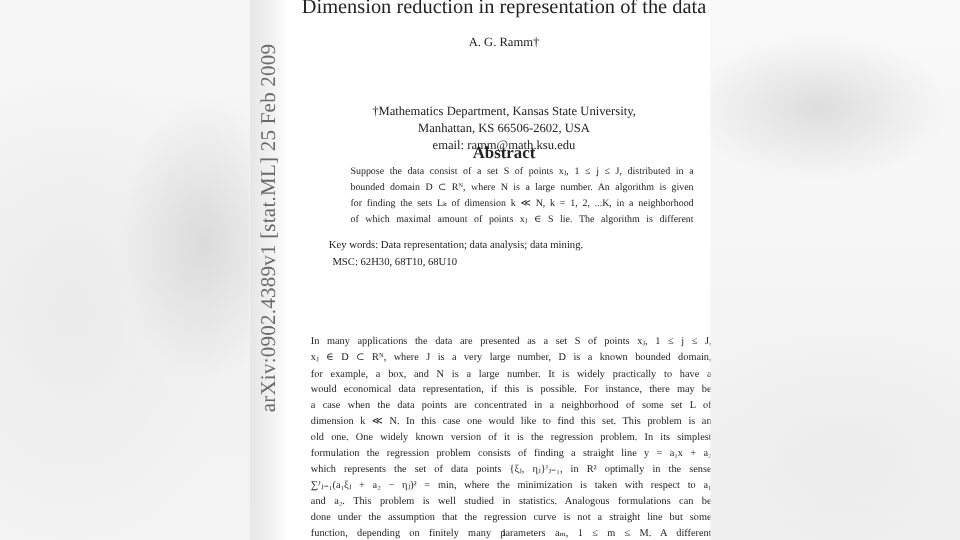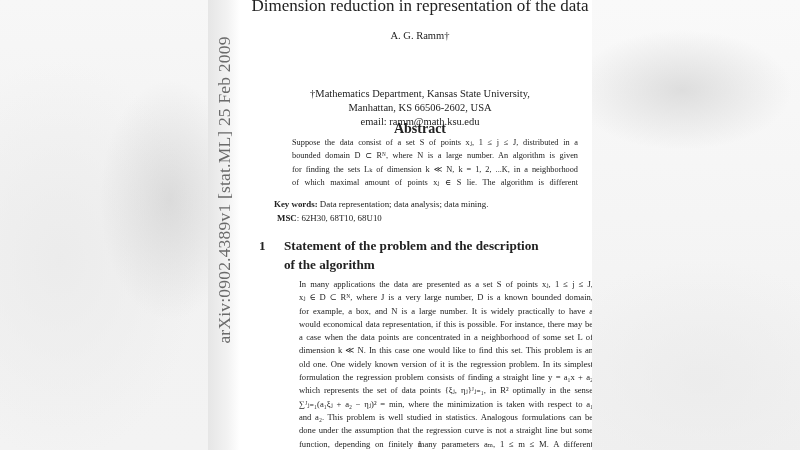--- a/index.html
+++ b/index.html
@@ -101,21 +101,21 @@
       text-align-last: left;
     }
     .keywords {
       position: absolute;
       left: 66px;
       top: 198px;
       font-size: 8.9px;
       line-height: 13.5px;
       white-space: nowrap;
     }
-    .keywords b { font-weight: bold; }
+    .keywords b { font-weight: normal; }
     .section-heading {
       position: absolute;
       left: 51px;
       top: 236px;
       width: 340px;
       font-size: 13.2px;
       font-weight: bold;
       line-height: 19px;
       white-space: nowrap;
     }
@@ -134,21 +134,20 @@
       font-size: 8.6px;
       line-height: 13.3px;
     }
     .body-text .ln {
       display: block;
       height: 13.3px;
       text-align: justify;
       text-align-last: justify;
       white-space: nowrap;
       overflow: hidden;
-      margin-left: 40px;
     }
     .body-text .ln-last {
       text-align-last: justify;
     }
     .page-number {
       position: absolute;
       left: 40px; right: 0;
       top: 439px;
       text-align: center;
       font-size: 8.6px;
@@ -183,24 +182,20 @@
     <div style="text-align-last:justify">bounded domain D ⊂ Rᴺ, where N is a large number. An algorithm is given</div>
     <div style="text-align-last:justify">for finding the sets Lₖ of dimension k ≪ N, k = 1, 2, ...K, in a neighborhood</div>
     <div style="text-align-last:justify">of which maximal amount of points xⱼ ∈ S lie.  The algorithm is different</div>
   </div>
 
   <div class="keywords">
     <div><b>Key words:</b><span> Data representation; data analysis; data mining.</span></div>
     <div style="padding-left:3px"><b>MSC</b><span>: 62H30, 68T10, 68U10</span></div>
   </div>
 
-  <div class="section-heading">
-    <div><span class="num">1</span><span>Statement of the problem and the description</span></div>
-    <div class="line2">of the algorithm</div>
-  </div>
 
   <div class="body-text">
     <span class="ln">In many applications the data are presented as a set S of points xⱼ, 1 ≤ j ≤ J,</span>
     <span class="ln">xⱼ ∈ D ⊂ Rᴺ, where J is a very large number, D is a known bounded domain,</span>
     <span class="ln">for example, a box, and N is a large number.  It is widely practically to have a</span>
     <span class="ln">would economical data representation, if this is possible. For instance, there may be</span>
     <span class="ln">a case when the data points are concentrated in a neighborhood of some set L of</span>
     <span class="ln">dimension k ≪ N. In this case one would like to find this set. This problem is an</span>
     <span class="ln">old one. One widely known version of it is the regression problem. In its simplest</span>
     <span class="ln">formulation the regression problem consists of finding a straight line y = a₁x + a₂</span>

